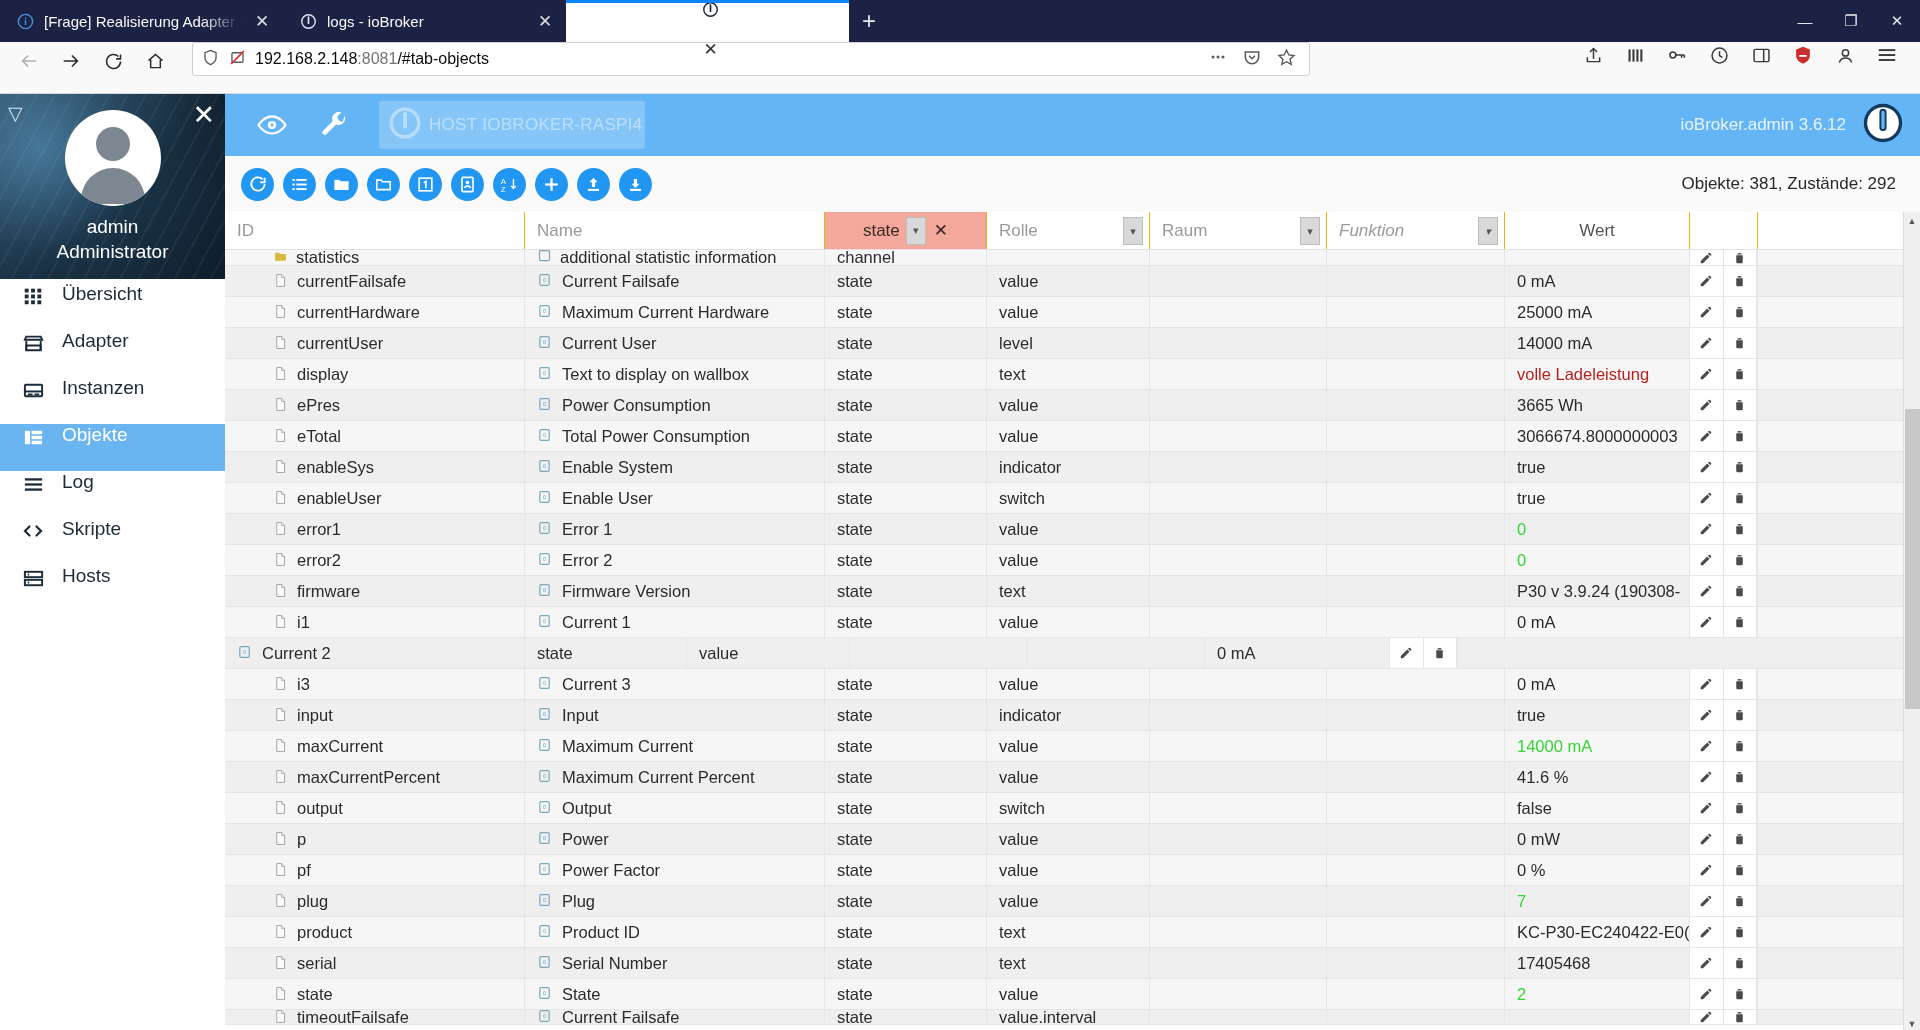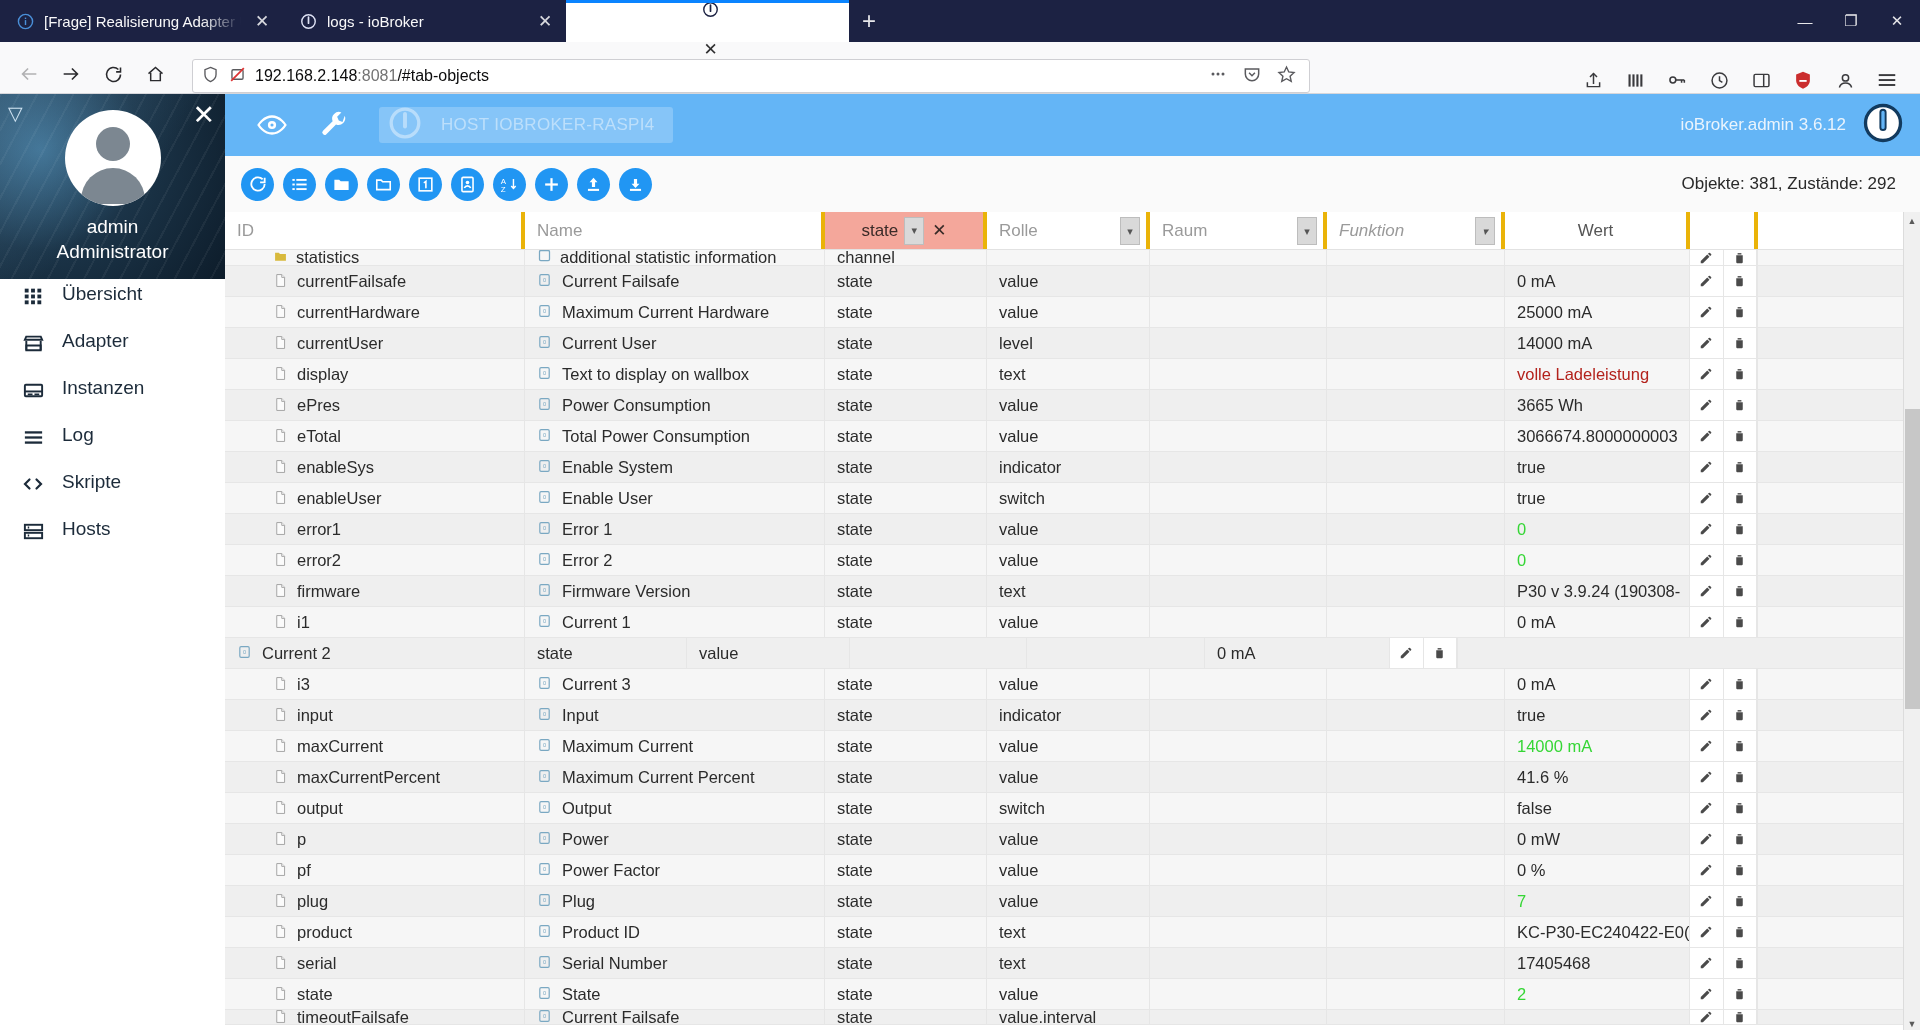--- a/index.html
+++ b/index.html
@@ -52,21 +52,21 @@
     margin-left: auto; display: flex; align-items: stretch; height: 42px;
   }
   .win-btn {
     width: 46px; display: flex; align-items: center; justify-content: center;
     color: #e7e7ea; font-size: 15px;
   }
 
   .nav-toolbar {
     height: 52px; background: #f9f9fa;
     border-bottom: 1px solid #d7d7db;
-    display: flex; align-items: flex-end; padding: 0 10px; gap: 4px;
+    display: flex; align-items: flex-start; padding: 0 10px; gap: 4px;
   }
   .nav-btn {
     width: 38px; height: 38px; border-radius: 4px;
     display: flex; align-items: center; justify-content: center;
     color: #2b2b2e;
   }
   .nav-btn.disabled { color: #b1b1b3; }
   .urlbar {
     flex: 0 0 1118px; margin-left: 14px;
     height: 34px; background: #fff;
@@ -123,22 +123,22 @@
 
   .content { flex: 1 1 auto; display: flex; flex-direction: column; background: #fafafa; min-width: 0; }
 
   .app-header {
     height: 62px; background: #64b5f6; display: flex; align-items: center;
     padding: 0 16px; gap: 0; position: relative;
   }
   .hdr-btn { width: 62px; height: 62px; display: flex; align-items: center; justify-content: center; color:#fff; }
   .host-chip {
     margin-left: 14px; background: rgba(255,255,255,.22);
-    height: 36px; border-radius: 3px; display: flex; align-items: center;
-    padding: 0 18px 0 8px; gap: 18px;
+    height: 48px; border-radius: 3px; display: flex; align-items: center;
+    padding: 0 2px 0 8px; gap: 6px;
   }
   .host-chip .label { color: rgba(255,255,255,.45); font-size: 17px; letter-spacing: .3px; }
   .hdr-right { margin-left: auto; display: flex; align-items: center; gap: 16px; }
   .hdr-version { color: #eaf4fd; font-size: 17px; }
 
   .toolbar2 {
     height: 56px; background: #fafafa; display: flex; align-items: center;
     padding: 0 16px; gap: 9px; position: relative;
   }
   .circ {
@@ -146,21 +146,21 @@
     color: #fff; display: flex; align-items: center; justify-content: center;
     flex: 0 0 33px;
   }
   .obj-count { margin-left: auto; color: #2a2a2a; font-size: 17px; padding-right: 8px; }
 
   
   .table-wrap { flex: 1 1 auto; display: flex; flex-direction: column; min-height: 0; position: relative; background:#fff; }
   .thead { display: flex; height: 38px; background: #ffffff; border-bottom: 1px solid #e2e2e2; position: relative; z-index: 5; }
   .th {
     display: flex; align-items: center; padding: 0 12px; font-size: 17px;
-    color: #9a9a9a; border-right: 4px solid #eab308; position: relative;
+    color: #9a9a9a; border-right: 1px solid #eab308; position: relative;
     background: #fff;
   }
   .col-id      { width: 300px; flex: 0 0 300px; }
   .col-name    { width: 300px; flex: 0 0 300px; }
   .col-type    { width: 162px; flex: 0 0 162px; }
   .col-role    { width: 163px; flex: 0 0 163px; }
   .col-room    { width: 177px; flex: 0 0 177px; }
   .col-func    { width: 178px; flex: 0 0 178px; font-style: italic; }
   .col-val     { width: 185px; flex: 0 0 185px; }
   .col-btns    { width: 68px;  flex: 0 0 68px; }
@@ -426,20 +426,31 @@
         <span class="sb-ico">
           <svg width="23" height="23" viewBox="0 0 24 24" fill="none" stroke="#1c2b3a" stroke-width="2">
               <rect x="3" y="6" width="18" height="12" rx="1"></rect>
               <path d="M3 13h18"></path>
               <path d="M6 16h5M13 16h5"></path>
             </svg>
         </span>
         <span>Instanzen</span>
       </div>
 
+      <div class="sb-item active">
+        <span class="sb-ico">
+          <svg width="23" height="23" viewBox="0 0 24 24" fill="#ffffff">
+              <rect x="3" y="5" width="5.5" height="14"></rect>
+              <rect x="10" y="5" width="11" height="3.6"></rect>
+              <rect x="10" y="10.2" width="11" height="3.6"></rect>
+              <rect x="10" y="15.4" width="11" height="3.6"></rect>
+            </svg>
+        </span>
+        <span>Objekte</span>
+      </div>
 
       <div class="sb-item">
         <span class="sb-ico">
           <svg width="23" height="23" viewBox="0 0 24 24" fill="#1c2b3a">
               <rect x="3" y="5.5" width="18" height="2.4"></rect>
               <rect x="3" y="10.8" width="18" height="2.4"></rect>
               <rect x="3" y="16.1" width="18" height="2.4"></rect>
             </svg>
         </span>
         <span>Log</span>

